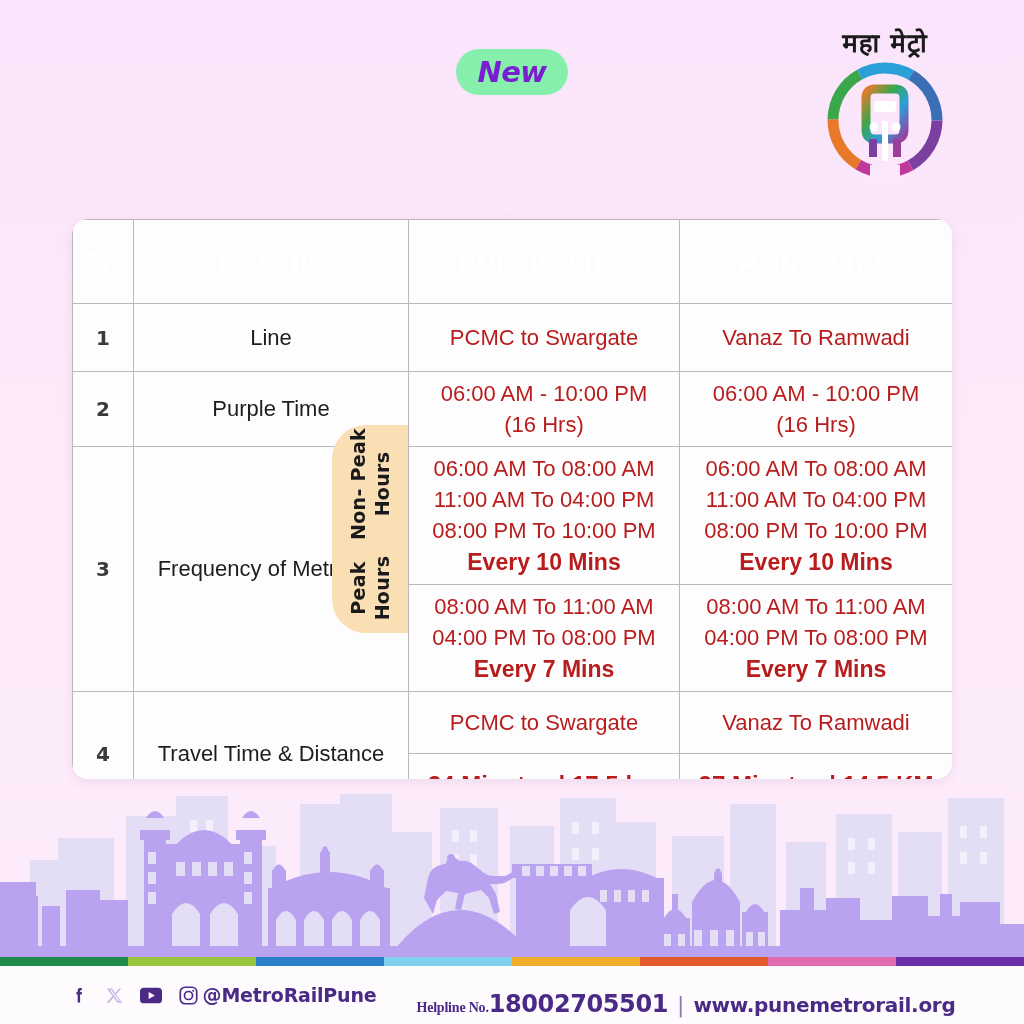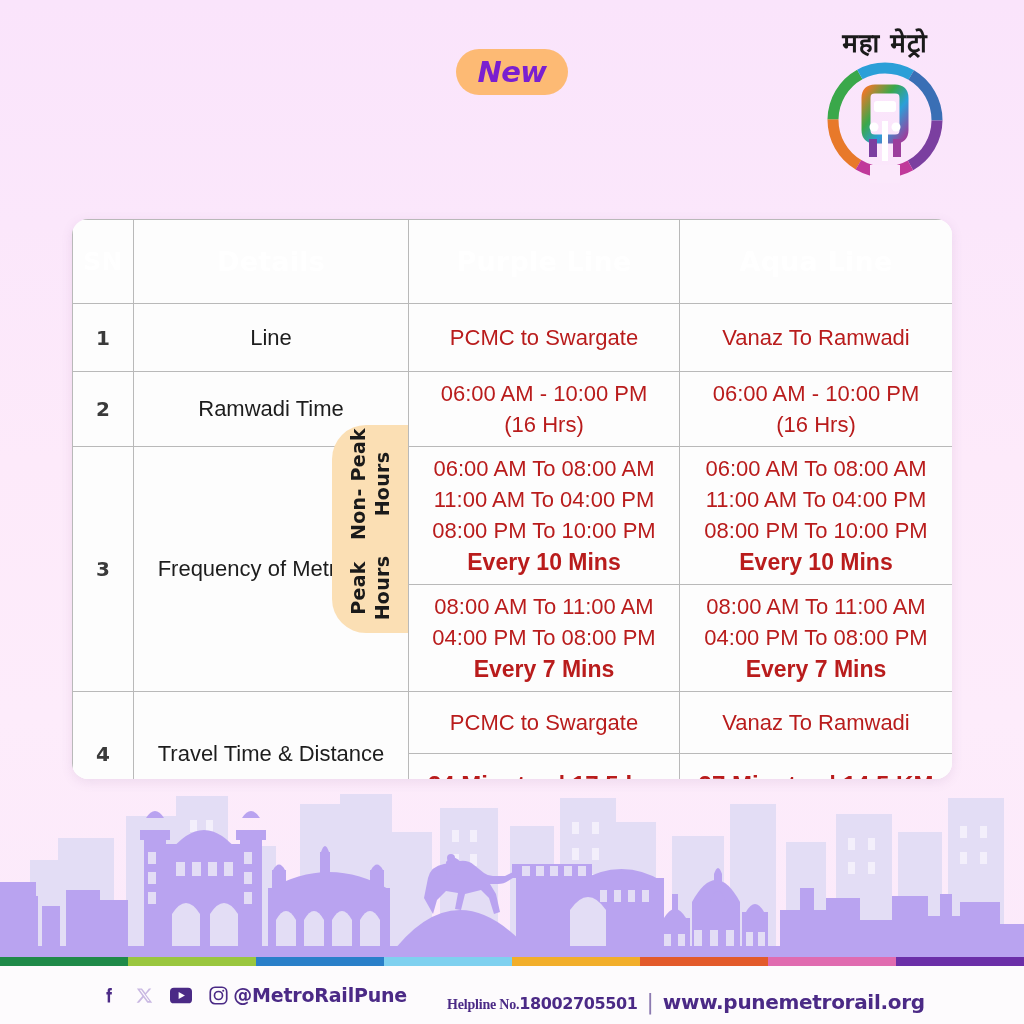--- a/index.html
+++ b/index.html
@@ -23,21 +23,21 @@
     width: 1024px;
     height: 212px;
   }
 
   .new-badge {
     position: absolute;
     left: 456px;
     top: 49px;
     width: 112px;
     height: 46px;
-    background: #fdba74;
+    background: #86efac;
     border-radius: 23px;
     display: flex;
     align-items: center;
     justify-content: center;
   }
   .new-badge span {
     font-family: "DejaVu Sans", sans-serif;
     font-style: italic;
     font-weight: 700;
     font-size: 29px;
@@ -254,21 +254,21 @@
     font-family: "DejaVu Sans", sans-serif;
   }
   .helpline .lbl {
     font-weight: 700;
     font-size: 14px;
     letter-spacing: -0.2px;
     font-family: Liberation Serif, serif;
   }
   .helpline .num {
     font-weight: 700;
-    font-size: 16px;
+    font-size: 24px;
     letter-spacing: -0.4px;
     margin-top: 17px;
   }
   .helpline .sep {
     font-weight: 400;
     font-size: 22px;
     margin: 0 9px;
     color: #8c7ab0;
   }
   .helpline .url {
@@ -344,21 +344,21 @@
 
       <tr style="height:68px;">
         <td class="sn">1</td>
         <td class="detail">Line</td>
         <td class="val">PCMC to Swargate</td>
         <td class="val">Vanaz To Ramwadi</td>
       </tr>
 
       <tr style="height:68px;">
         <td class="sn">2</td>
-        <td class="detail">Ramwadi Time</td>
+        <td class="detail">Purple Time</td>
         <td class="val">
           <div>06:00 AM - 10:00 PM</div>
           <div>(16 Hrs)</div>
         </td>
         <td class="val">
           <div>06:00 AM - 10:00 PM</div>
           <div>(16 Hrs)</div>
         </td>
       </tr>
 

